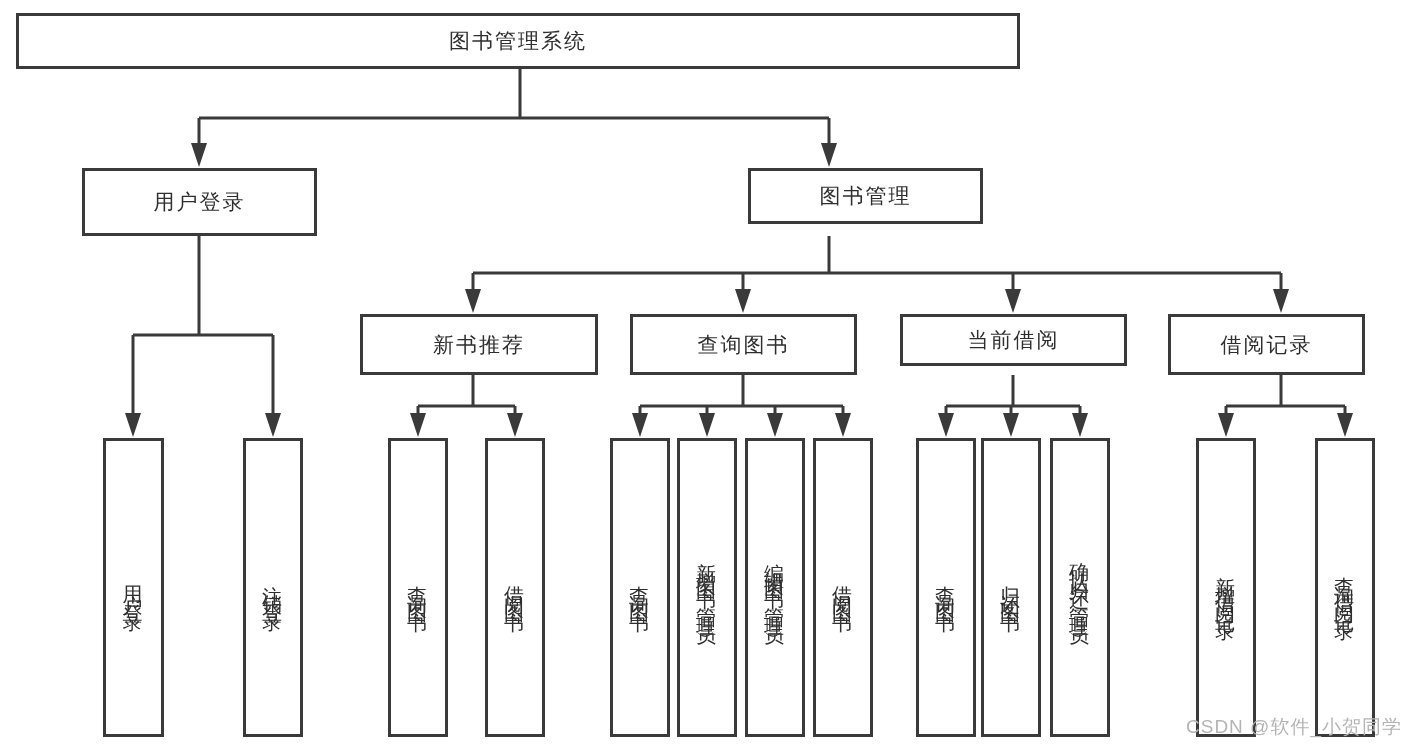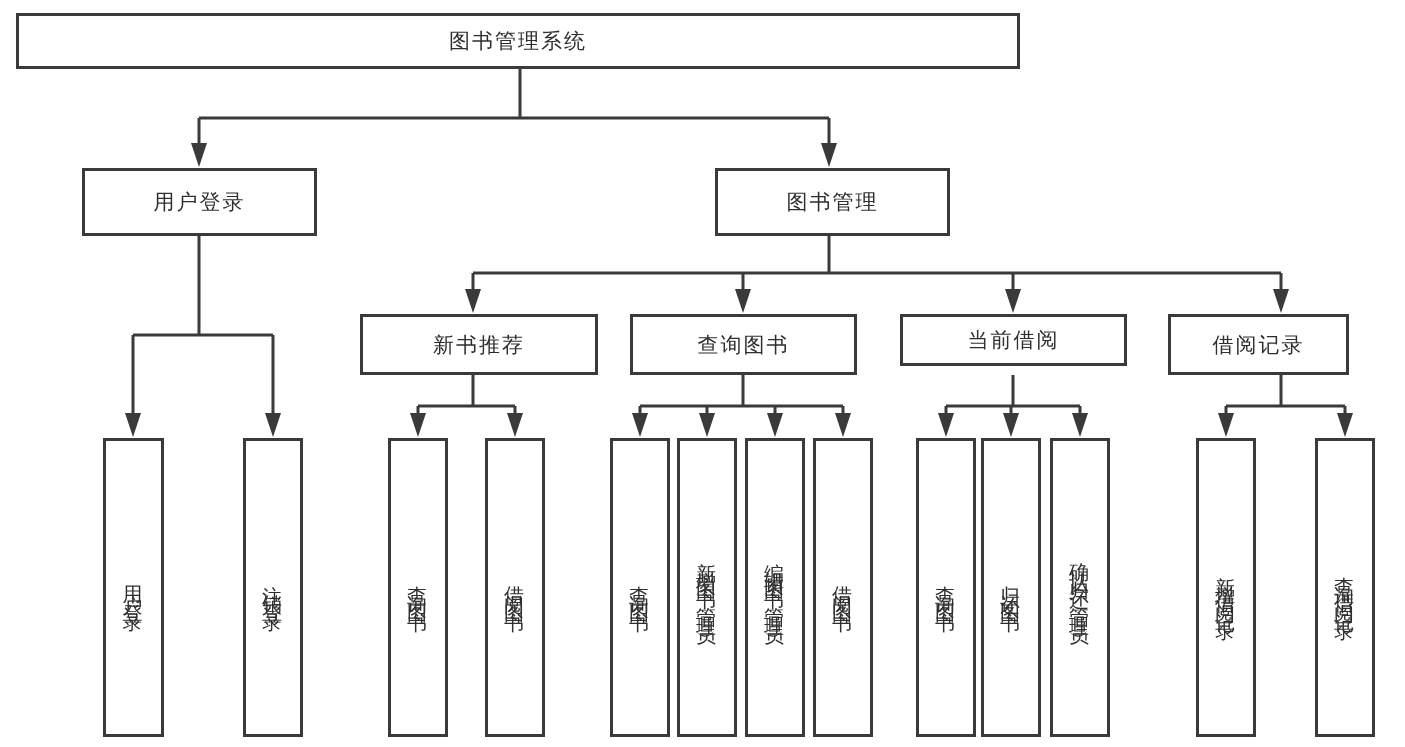--- a/index.html
+++ b/index.html
@@ -82,38 +82,39 @@
     <polygon points="1072,413 1088,413 1080,437"></polygon>
 
     <path d="M1281 375 V406 M1226 406 H1345 M1226 406 V418 M1345 406 V418"></path>
     <polygon points="1218,413 1234,413 1226,437"></polygon>
     <polygon points="1337,413 1353,413 1345,437"></polygon>
   </svg>
 
   <div class="node h" style="left:16px;top:13px;width:1004px;height:56px">图书管理系统</div>
 
   <div class="node h" style="left:82px;top:168px;width:235px;height:68px">用户登录</div>
-  <div class="node h" style="left:715px;top:168px;width:235px;height:68px">图书管理</div>
+  <div class="node h" style="left:748px;top:168px;width:235px;height:56px">图书管理</div>
 
   <div class="node h" style="left:360px;top:314px;width:238px;height:61px">新书推荐</div>
   <div class="node h" style="left:630px;top:314px;width:227px;height:61px">查询图书</div>
   <div class="node h" style="left:900px;top:314px;width:227px;height:52px">当前借阅</div>
-  <div class="node h" style="left:1168px;top:314px;width:181px;height:61px">借阅记录</div>
+  <div class="node h" style="left:1168px;top:314px;width:197px;height:61px">借阅记录</div>
 
   <div class="node v" style="left:103px;top:438px;width:61px;height:299px">用户登录</div>
   <div class="node v" style="left:243px;top:438px;width:60px;height:299px">注销登录</div>
 
   <div class="node v" style="left:388px;top:438px;width:60px;height:299px">查询图书</div>
   <div class="node v" style="left:485px;top:438px;width:60px;height:299px">借阅图书</div>
 
   <div class="node v" style="left:610px;top:438px;width:60px;height:299px">查询图书</div>
   <div class="node v" style="left:677px;top:438px;width:60px;height:299px">新增图书（管理员）</div>
   <div class="node v" style="left:745px;top:438px;width:60px;height:299px">编辑图书（管理员）</div>
   <div class="node v" style="left:813px;top:438px;width:60px;height:299px">借阅图书</div>
 
   <div class="node v" style="left:916px;top:438px;width:60px;height:299px">查询图书</div>
   <div class="node v" style="left:981px;top:438px;width:60px;height:299px">归还图书</div>
   <div class="node v" style="left:1050px;top:438px;width:60px;height:299px">确认归还（管理员）</div>
 
   <div class="node v" style="left:1196px;top:438px;width:60px;height:299px">新增借阅记录</div>
   <div class="node v" style="left:1315px;top:438px;width:60px;height:299px">查询借阅记录</div>
 
+  <div class="watermark">CSDN @软件_小贺同学</div>
 </div>
 
 </body></html>

